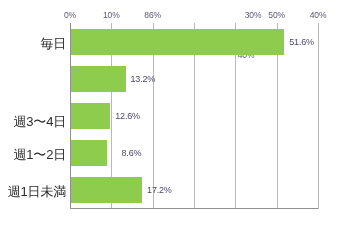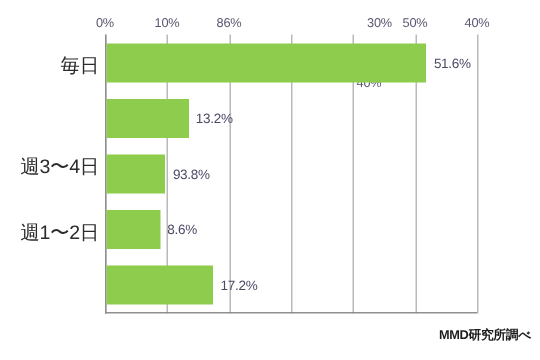--- a/index.html
+++ b/index.html
@@ -145,22 +145,23 @@
       <div class="x-tick-label" style="left: 41.3333px; text-align: right;">10%</div>
       <div class="x-tick-label" style="left: 82.6667px;">86%</div>
       <div class="x-tick-label" style="left: 136px; margin-left: 47px;">30%</div>
       <div class="x-tick-label" style="left: 176px; margin-top: 40px;">40%</div>
       <div class="x-tick-label" style="left: 206.667px;">50%</div>
       <div class="x-tick-label" style="left: 248px;">40%</div>
     </div>
 
   <div class="cat-labels">
       <div class="cat-label" style="top: 5.6px;">毎日</div>
-      <div class="cat-label" style="top: 73px;">週3〜4日</div>
+      <div class="cat-label" style="top: 84px;">週3〜4日</div>
       <div class="cat-label" style="top: 117.2px;">週1〜2日</div>
+      <div class="cat-label" style="top: 154.4px;">週1日未満</div>
     </div>
 
   <div class="plot-area">
     <div class="gridlines-layer">
         <div class="gridline" style="left: 0px;"></div>
         <div class="gridline" style="left: 41.3333px;"></div>
         <div class="gridline" style="left: 82.6667px;"></div>
         <div class="gridline" style="left: 124px;"></div>
         <div class="gridline" style="left: 165.333px;"></div>
         <div class="gridline" style="left: 206.667px;"></div>
@@ -172,27 +173,26 @@
         <div class="bar-row" style="top: 5.6px;">
           <div class="bar" style="width: 213.28px; background: rgb(141, 204, 76);"></div>
           <div class="bar-value" style="left: 218.28px;">51.6%</div>
         </div>
         <div class="bar-row" style="top: 42.8px;">
           <div class="bar" style="width: 54.56px; background: rgb(141, 204, 76);"></div>
           <div class="bar-value" style="left: 59.56px;">13.2%</div>
         </div>
         <div class="bar-row" style="top: 80px;">
           <div class="bar" style="width: 39.2667px; background: rgb(141, 204, 76);"></div>
-          <div class="bar-value" style="left: 44.2667px;">93.8%</div>
+          <div class="bar-value" style="left: 44.2667px;">12.6%</div>
         </div>
         <div class="bar-row" style="top: 117.2px;">
           <div class="bar" style="width: 35.5467px; background: rgb(141, 204, 76);"></div>
-          <div class="bar-value" style="left: 40.5467px;">8.6%</div>
+          <div class="bar-value" style="left: 40.5467px; padding-left: 10px;">8.6%</div>
         </div>
         <div class="bar-row" style="top: 154.4px; padding-left: 44px;">
           <div class="bar" style="width: 71.0933px; background: rgb(141, 204, 76);"></div>
           <div class="bar-value" style="left: 76.0933px;">17.2%</div>
         </div>
       </div>
   </div>
 
-  <div class="source-note">MMD研究所調べ</div>
 </div>
 
 </body></html>

